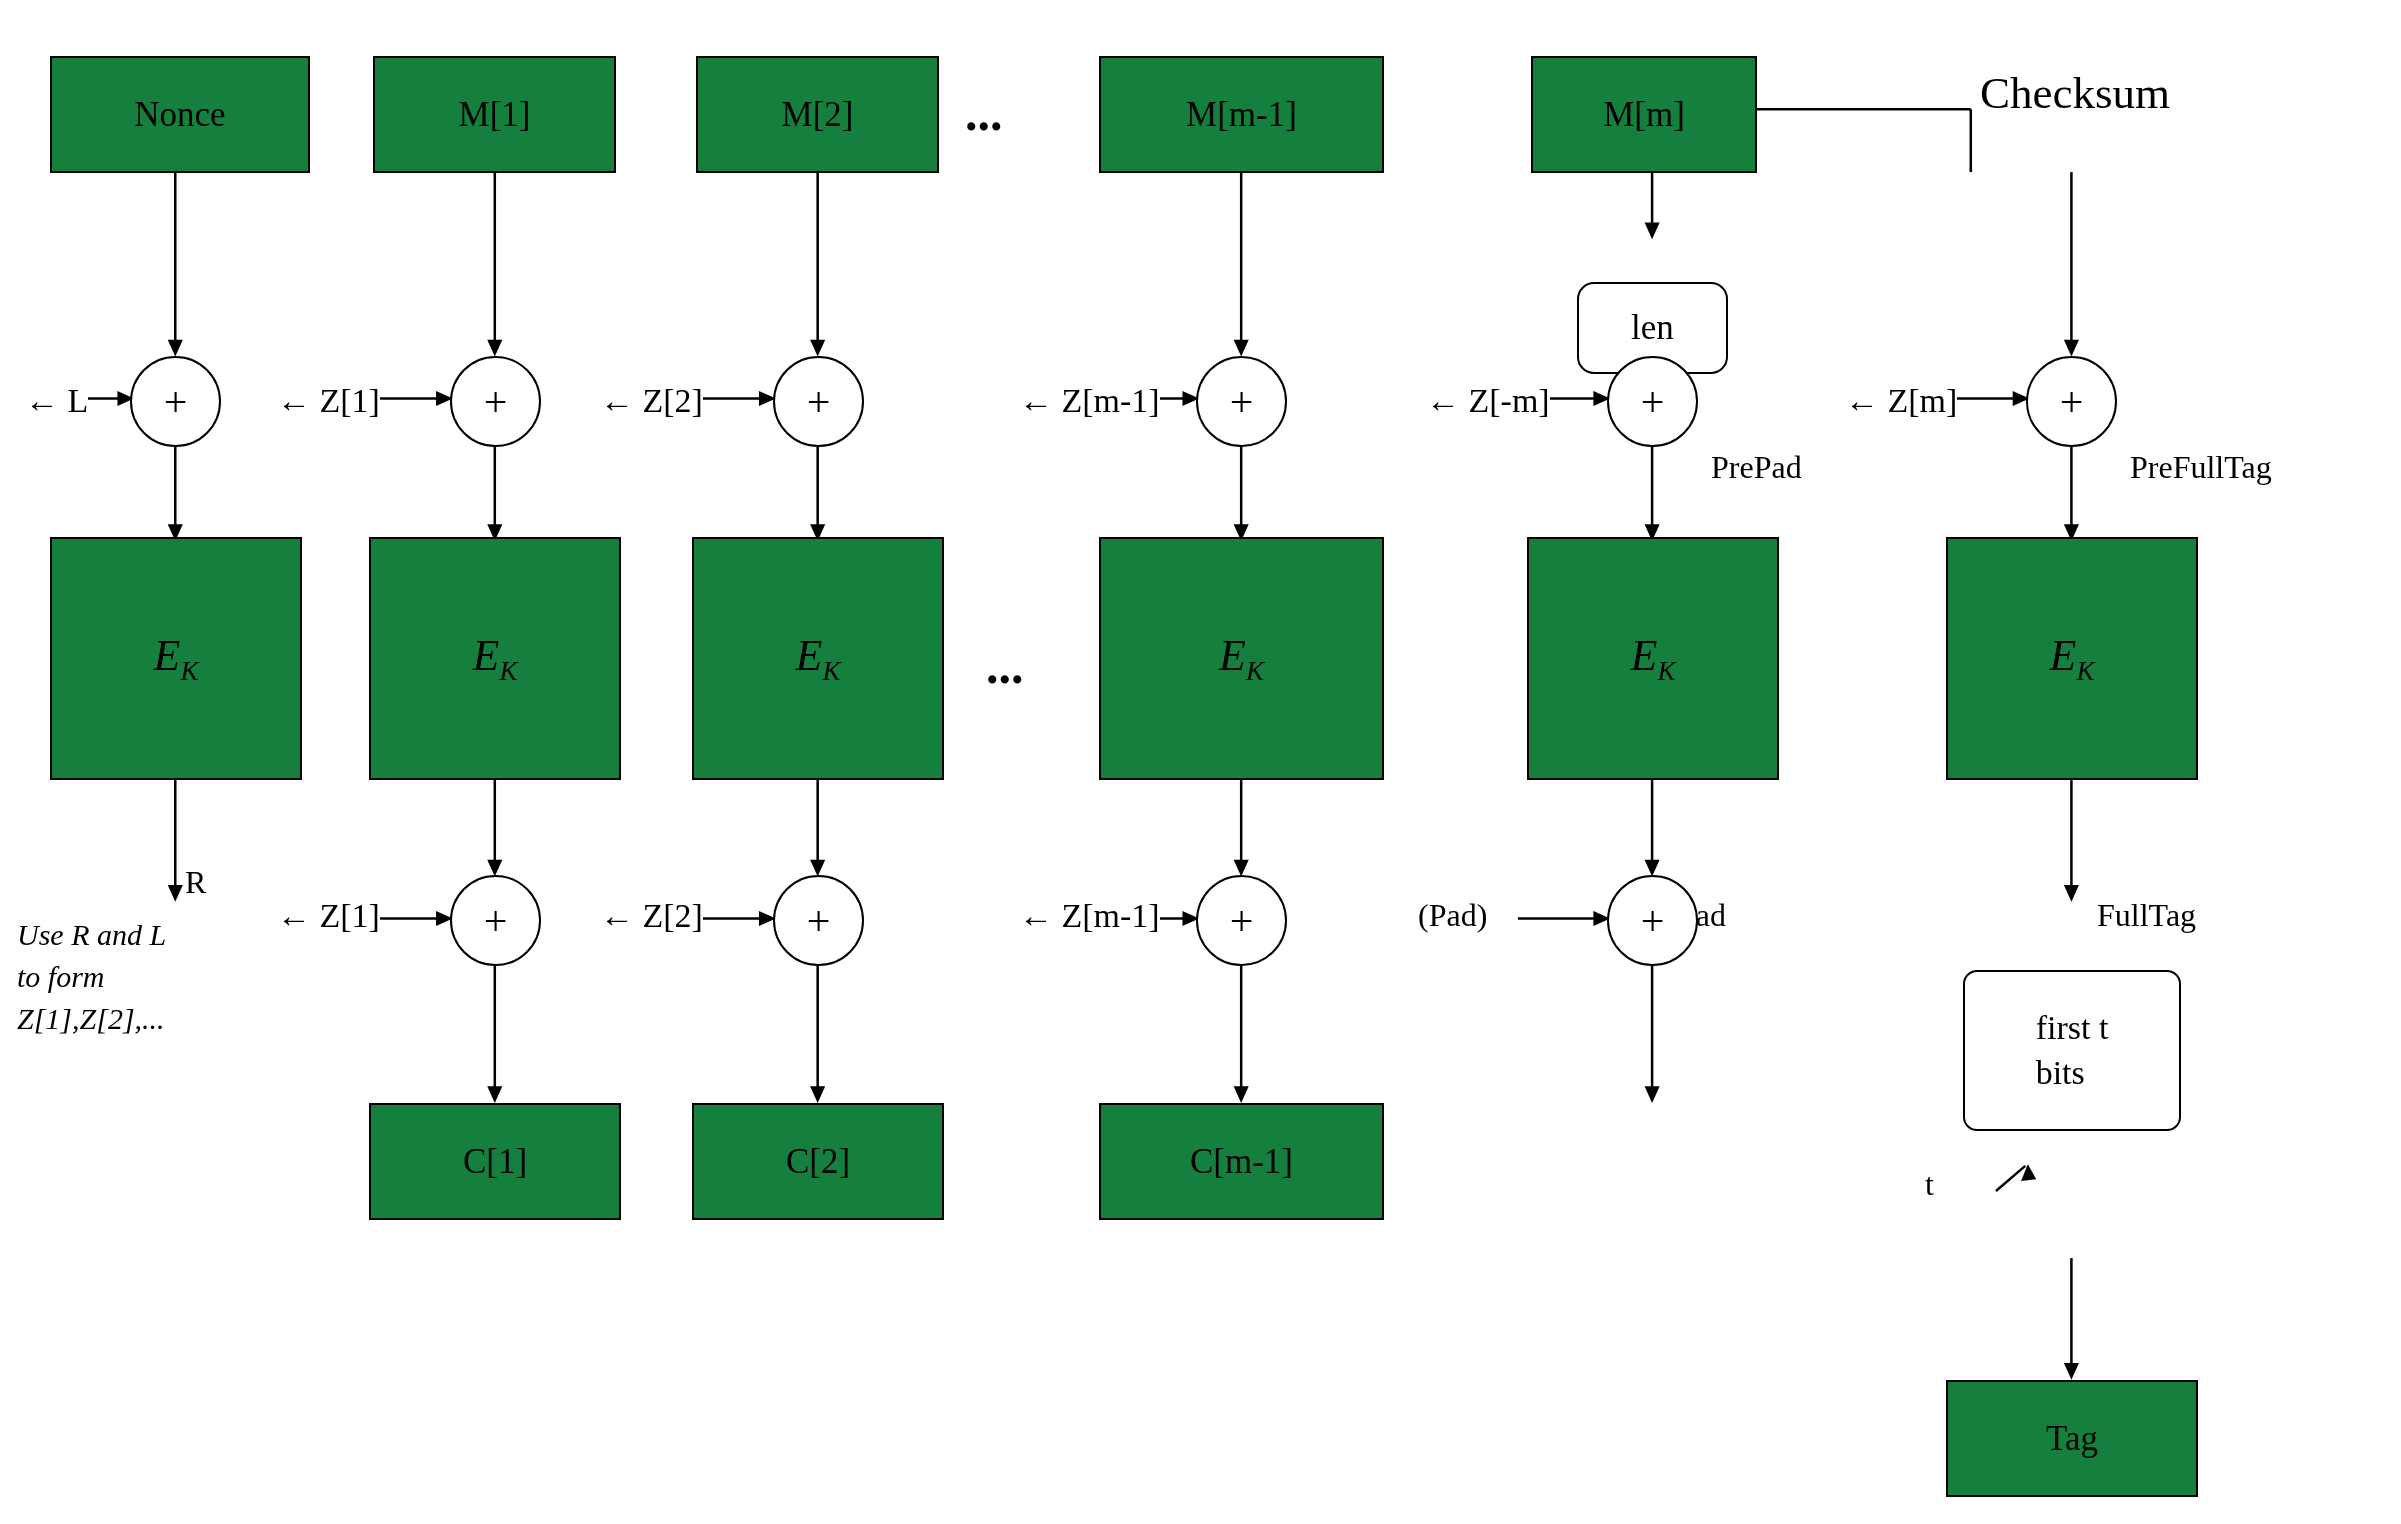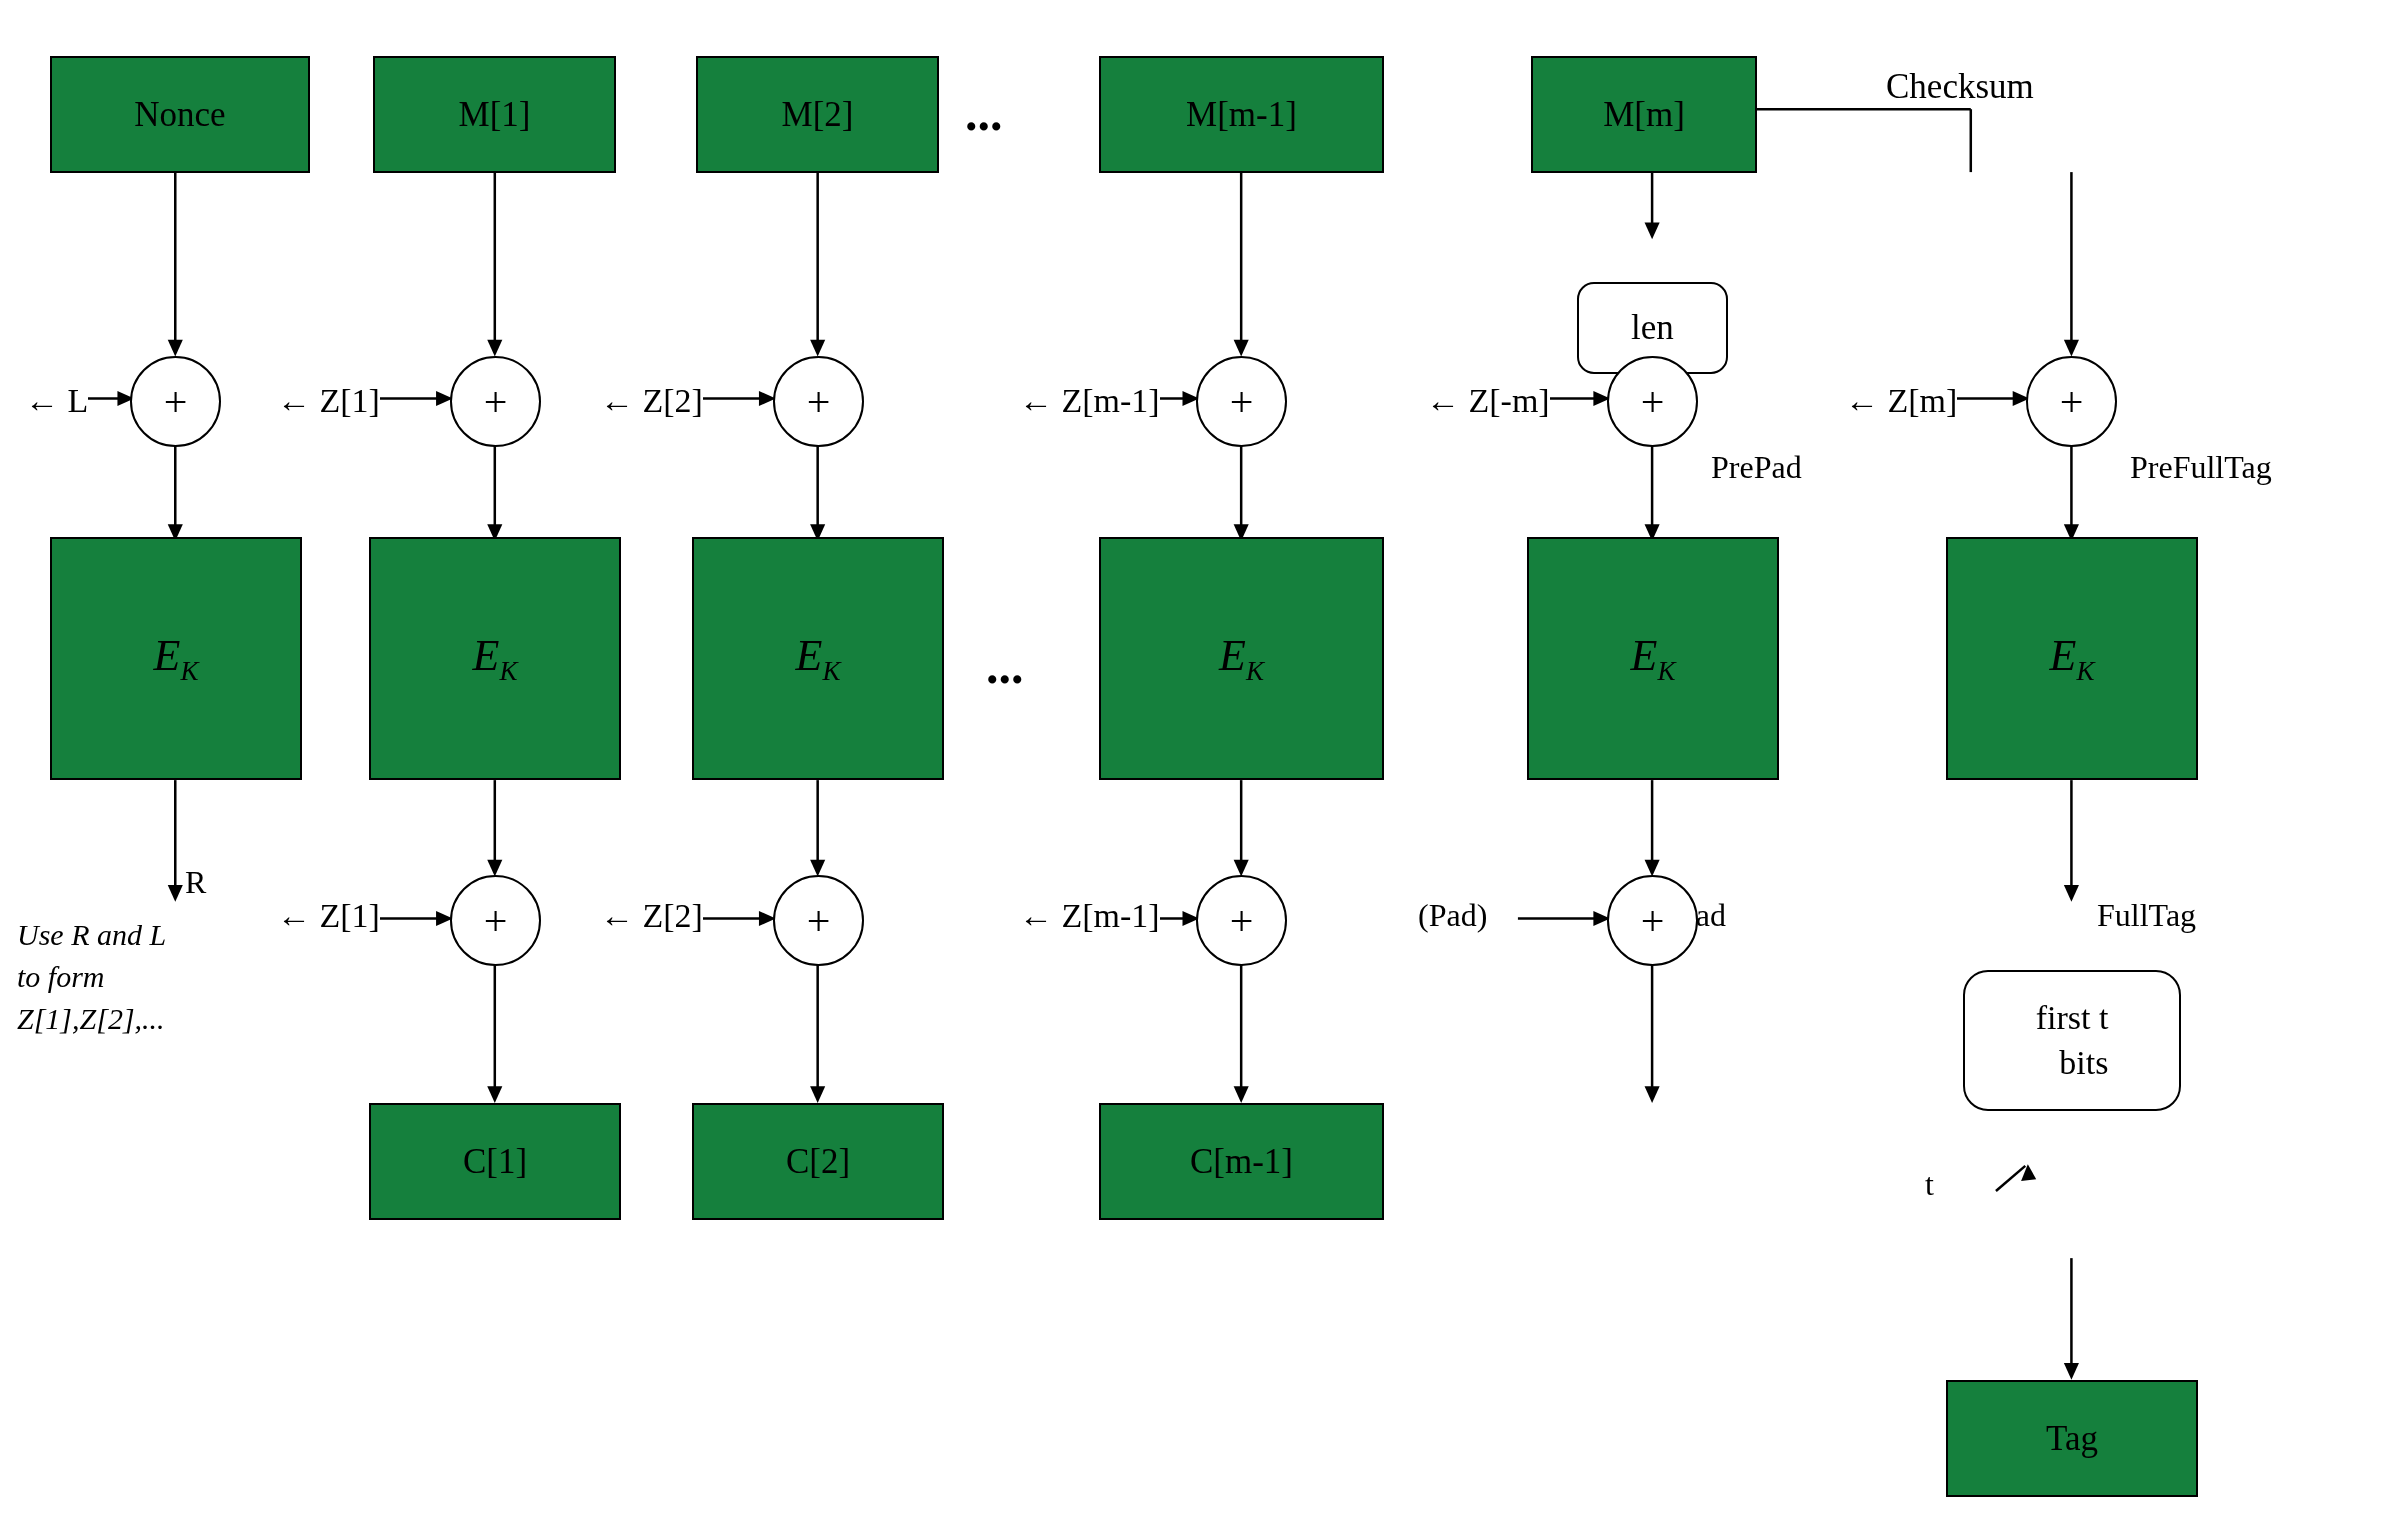--- a/index.html
+++ b/index.html
@@ -201,21 +201,21 @@
   </div>
 
   <div class="box" style="left:1099px; top:56px; width:285px; height:117px;">
     <span>M[m-1]</span>
   </div>
 
   <div class="box" style="left:1531px; top:56px; width:226px; height:117px;">
     <span>M[m]</span>
   </div>
 
-  <div class="label" style="left:1886px; top:67px; font-size:35px;">
+  <div class="label" style="left:1980px; top:67px; font-size:45px;">
     <span>Checksum</span>
   </div>
 
   <div class="box-rounded" style="left:1577px; top:235px; width:151px; height:92px;">
     <span>len</span>
   </div>
 
   <div class="label" style="left:965px; top:84px; font-size:50px; font-weight:bold;">
     <span>...</span>
   </div>
@@ -304,21 +304,21 @@
 
   <div class="circle" style="left:1607px; top:875px; width:91px; height:91px; font-size:42px;">
     <span>+</span>
   </div>
 
   <div class="label" style="left:277px; top:897px;">← Z[1]</div>
   <div class="label" style="left:600px; top:897px;">← Z[2]</div>
   <div class="label" style="left:1019px; top:897px;">← Z[m-1]</div>
   <div class="label" style="left:1418px; top:897px; font-size:32px;">(Pad)</div>
 
-  <div class="box-rounded" style="left:1963px; top:923px; width:218px; height:141px; border-radius:25px; text-align:right; font-size:34px; line-height:1.3;">
+  <div class="box-rounded" style="left:1963px; top:923px; width:218px; height:161px; border-radius:14px; text-align:left; font-size:34px; line-height:1.3;">
     first t<br>bits
   </div>
 
   <div class="label" style="left:1925px; top:1166px; font-size:32px;">t</div>
 
   <div class="box" style="left:369px; top:1103px; width:252px; height:117px;">
     <span>C[1]</span>
   </div>
 
   <div class="box" style="left:692px; top:1103px; width:252px; height:117px;">

